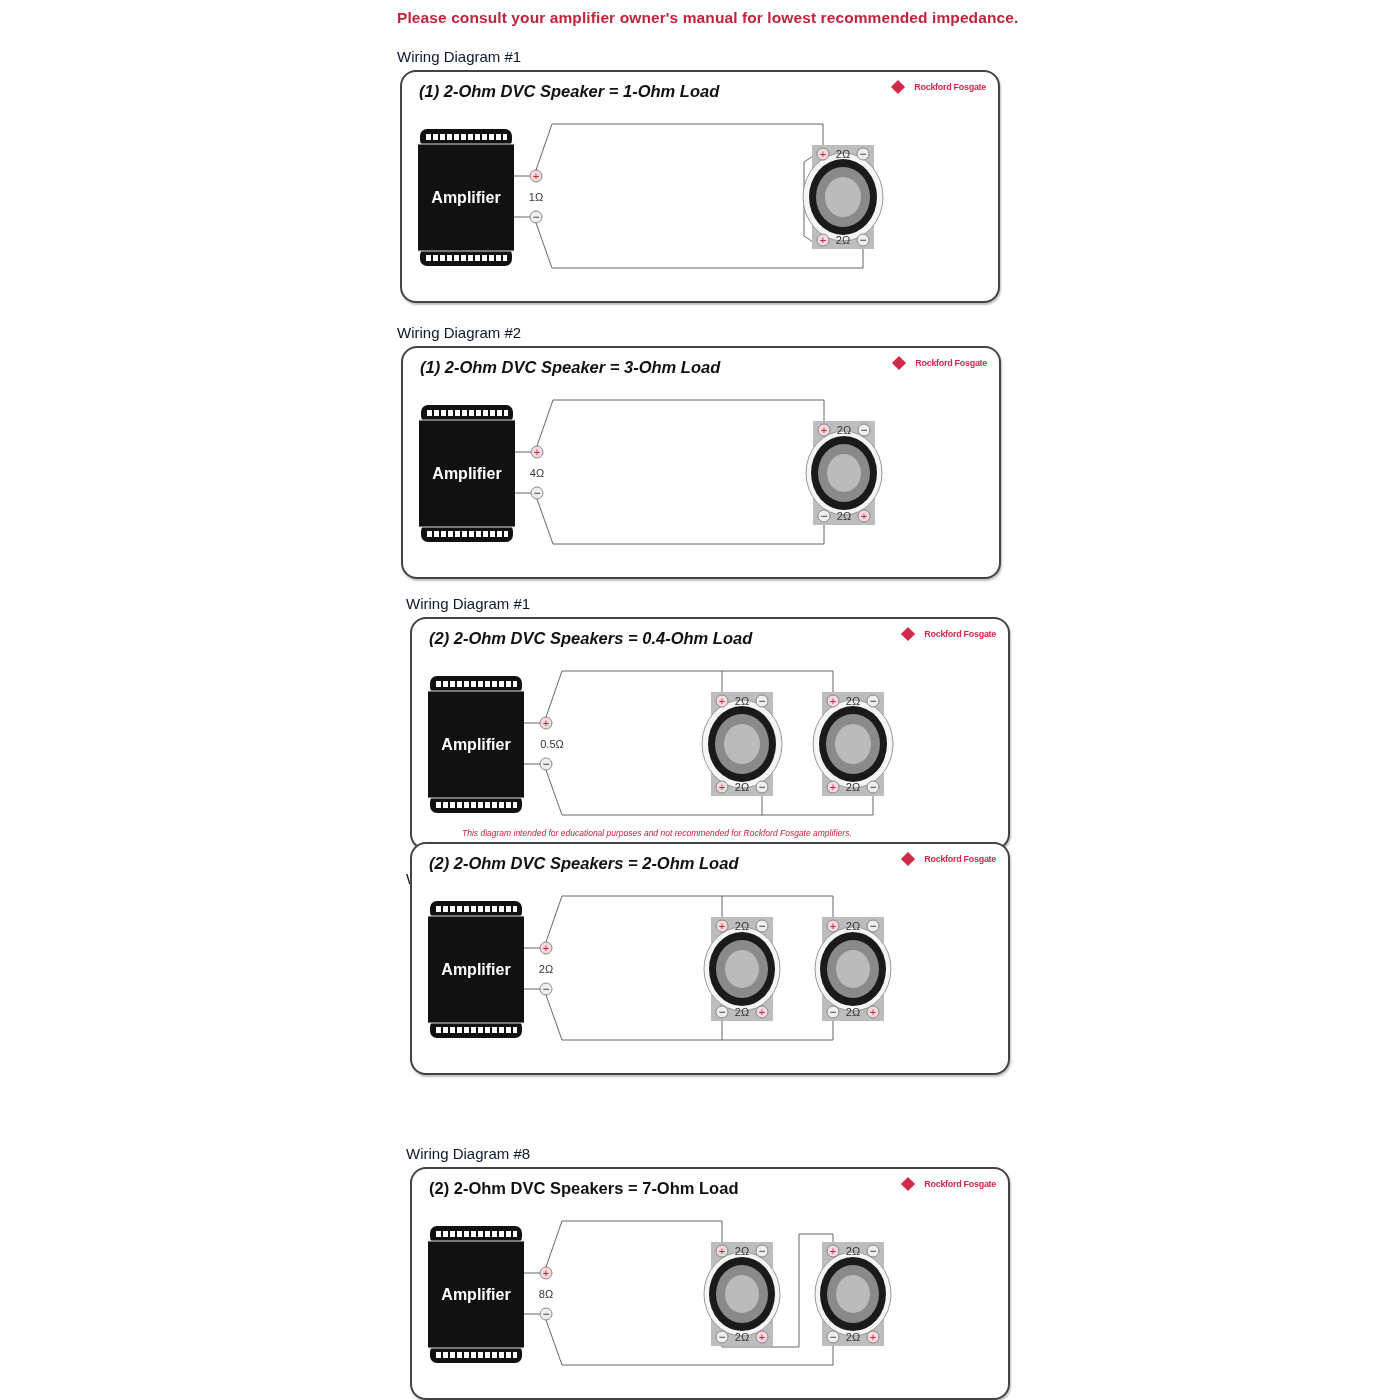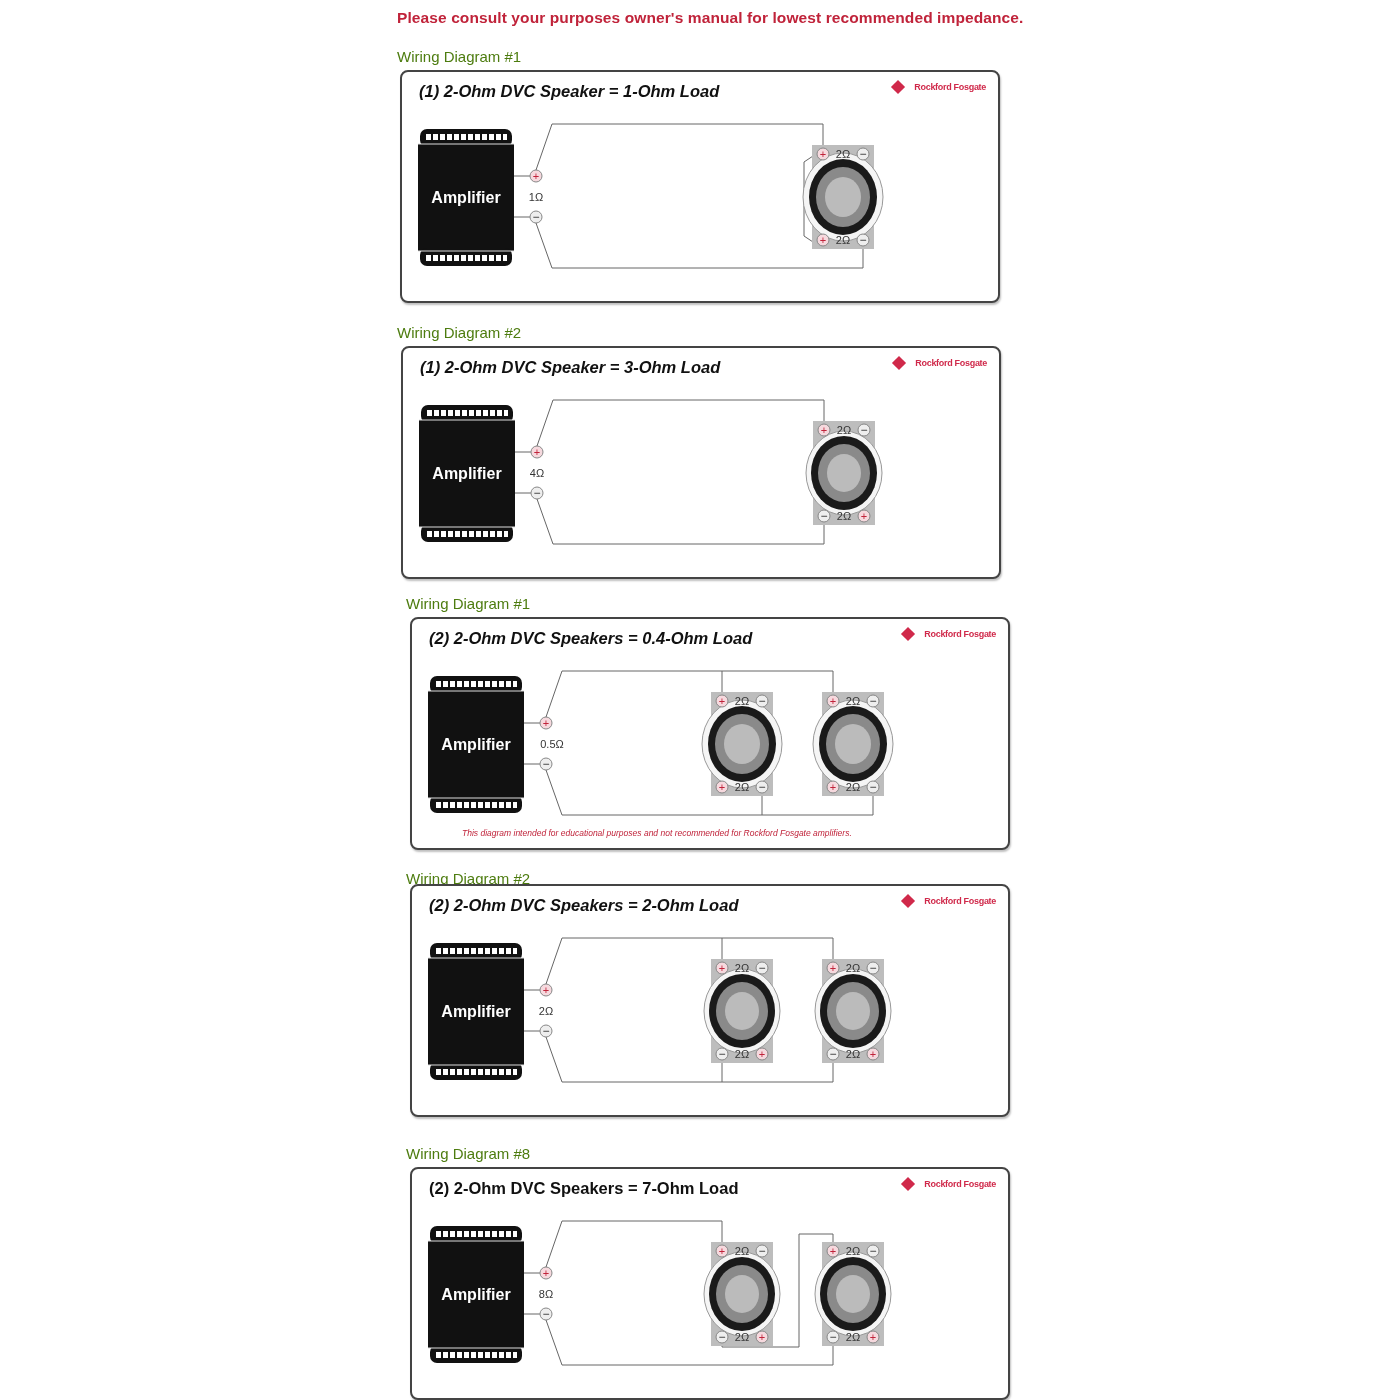--- a/index.html
+++ b/index.html
@@ -1,39 +1,39 @@
 <!DOCTYPE html>
 <html><head>
 <meta charset="utf-8">
 <style>
   html, body { margin:0; padding:0; background:#ffffff; }
   body { width:1400px; height:1400px; position:relative; overflow:hidden;
          font-family:"Liberation Sans", sans-serif; }
   .notice { position:absolute; left:397px; top:9px; font-size:15.5px; font-weight:bold;
             color:#c0233a; letter-spacing:0.1px; white-space:nowrap; }
-  .caption { position:absolute; font-size:15px; color:#4d7c0f; white-space:nowrap; }
-  .panel { position:absolute; border:2px solid #444; border-radius:8px; background:#fff;
+  .caption { position:absolute; font-size:15px; color:#0f172a; white-space:nowrap; }
+  .panel { position:absolute; border:2px solid #444; border-radius:16px; background:#fff;
            box-shadow: 1px 2px 2px rgba(0,0,0,0.25); }
   .panel-title { position:absolute; left:17px; top:10px; font-size:16.5px; font-weight:bold;
                  font-style:italic; color:#111; white-space:nowrap; }
   .panel-title.upright { font-style:normal; }
   .logo { position:absolute; top:10px; right:12px; display:flex; align-items:center; gap:11px;
           color:#d0294a; font-size:9px; font-weight:bold; letter-spacing:-0.3px; white-space:nowrap; }
   .logo-mark { width:10px; height:10px; background:#d0294a; transform:rotate(45deg); }
   .disclaimer { position:absolute; left:18px; bottom:10px; font-size:8.5px; font-style:italic;
                 color:#c0233a; white-space:nowrap;margin-left:32px; }
   svg.wiring { position:absolute; left:0; top:0; overflow:visible; }
   .amp-label { font-family:"Liberation Sans", sans-serif; font-weight:bold; font-size:16px; fill:#fff; }
   .ohm-label { font-family:"Liberation Sans", sans-serif; font-size:11px; fill:#333; }
   .term-label { font-family:"Liberation Sans", sans-serif; font-size:11px; fill:#333; }
 </style>
 </head>
 <body>
 
-<div class="notice">Please consult your purposes owner's manual for lowest recommended impedance.</div>
+<div class="notice">Please consult your amplifier owner's manual for lowest recommended impedance.</div>
 
 <div class="caption" style="left:397px; top:48px;">Wiring Diagram #1</div>
 <div class="panel" style="left:400px; top:70px; width:596px; height:229px;">
   <div class="panel-title">(1) 2-Ohm DVC Speaker = 1-Ohm Load</div>
   <div class="logo">
       <span class="logo-mark"></span>
       <span>Rockford Fosgate</span>
     </div>
   <svg class="wiring" width="596" height="229">
 
@@ -269,21 +269,21 @@
         <text x="21" y="99" text-anchor="middle" font-size="11" fill="#c0233a">+</text>
       <circle cx="61" cy="95" r="6" fill="#eee" stroke="#888"></circle>
         <text x="61" y="99" text-anchor="middle" font-size="12" fill="#333">−</text>
       <text x="41" y="13" text-anchor="middle" class="term-label">2Ω</text>
       <text x="41" y="99" text-anchor="middle" class="term-label">2Ω</text>
     </g>
   </svg>
 </div>
 
 <div class="caption" style="left:406px; top:870px;">Wiring Diagram #2</div>
-<div class="panel" style="left:410px; top:884px; width:596px; height:229px;text-align:center;">
+<div class="panel" style="left:410px; top:842px; width:596px; height:229px;text-align:center;">
   <div class="panel-title">(2) 2-Ohm DVC Speakers = 2-Ohm Load</div>
   <div class="logo">
       <span class="logo-mark"></span>
       <span>Rockford Fosgate</span>
     </div>
   <svg class="wiring" width="596" height="229">
     <g transform="translate(16,57)">
       <rect x="2" y="0" width="92" height="18" rx="7" fill="#111"></rect>
       <rect x="0" y="15" width="96" height="107" fill="#111"></rect>
       <rect x="2" y="119" width="92" height="18" rx="7" fill="#111"></rect>

